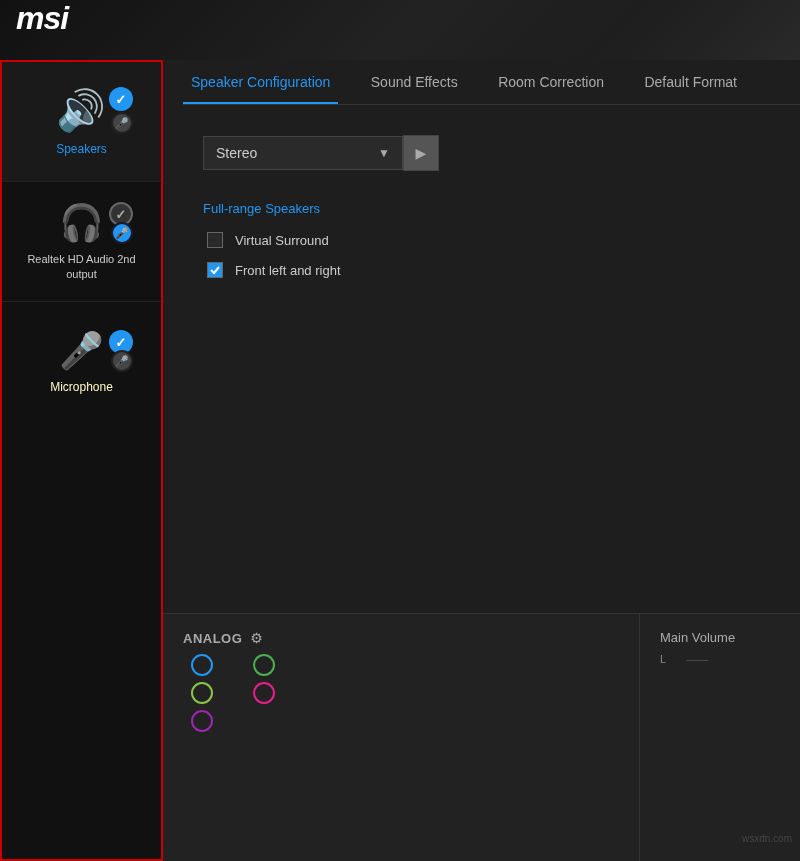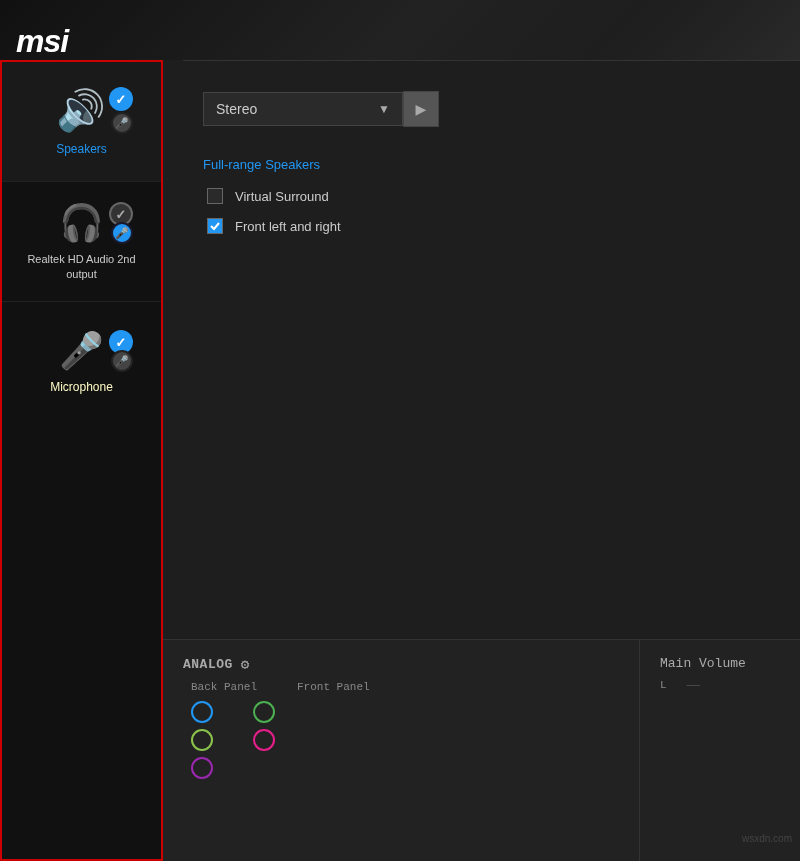--- a/index.html
+++ b/index.html
@@ -11,21 +11,21 @@
       overflow: hidden;
       color: #ccc;
     }
 
     
     .header {
       width: 100%;
       height: 60px;
       background: linear-gradient(135deg, #111 0%, #222 50%, #1a1a1a 100%);
       display: flex;
-      align-items: flex-end;
+      align-items: flex-start;
       padding: 0 16px;
       position: relative;
       overflow: hidden;
     }
     .header::after {
       content: '';
       position: absolute;
       top: 0; right: 0;
       width: 300px; height: 60px;
       background: linear-gradient(135deg, transparent 40%, #2a2a2a 100%);
@@ -229,25 +229,24 @@
       font-size: 13px;
       color: #ccc;
     }
 
     
     .bottom-section {
       position: absolute;
       bottom: 0;
       left: 163px;
       right: 0;
-      height: 222px;
+      height: 248px;
       background: #222;
       border-top: 1px solid #333;
       display: flex;
-      font-family: Liberation Mono, monospace;
     }
 
     .analog-panel {
       flex: 1;
       padding: 16px 20px;
       border-right: 1px solid #333;
     }
     .analog-title-row {
       display: flex;
       align-items: center;
@@ -358,20 +357,26 @@
         <span class="icon-mic" style="color:#ddd; font-size:36px;">🎤</span>
         <span class="mic-small-badge gray" style="">🎤</span>
       </div>
       <span class="device-label white" style="color:#fef9c3;">Microphone</span>
     </div>
 
   </div>
 
   <div class="content-area">
 
+    <div class="tabs-panel">
+      <span class="tab-item active">Speaker Configuration</span>
+      <span class="tab-item">Sound Effects</span>
+      <span class="tab-item">Room Correction</span>
+      <span class="tab-item">Default Format</span>
+    </div>
     <div class="tab-underline"></div>
 
     <div class="right-panel" style="position:relative;">
 
       <div class="stereo-row">
         <div class="stereo-select">
           <span>Stereo</span>
           <span class="stereo-select-arrow">▼</span>
         </div>
         <div class="stereo-btn">
@@ -397,24 +402,20 @@
 
     </div>
 
     <div class="bottom-section">
 
       <div class="analog-panel">
         <div class="analog-title-row">
           <span class="analog-title">ANALOG</span>
           <span class="gear-icon">⚙</span>
         </div>
-        <div class="panel-labels">
-          <span class="panel-label">Back Panel</span>
-          <span class="panel-label">Front Panel</span>
-        </div>
         <div class="connector-grid">
 
           <div class="connector-row">
             <div class="connector-dot dot-blue"></div>
             <div class="connector-dot dot-green"></div>
           </div>
 
           <div class="connector-row">
             <div class="connector-dot dot-lime"></div>
             <div class="connector-dot dot-pink"></div>

